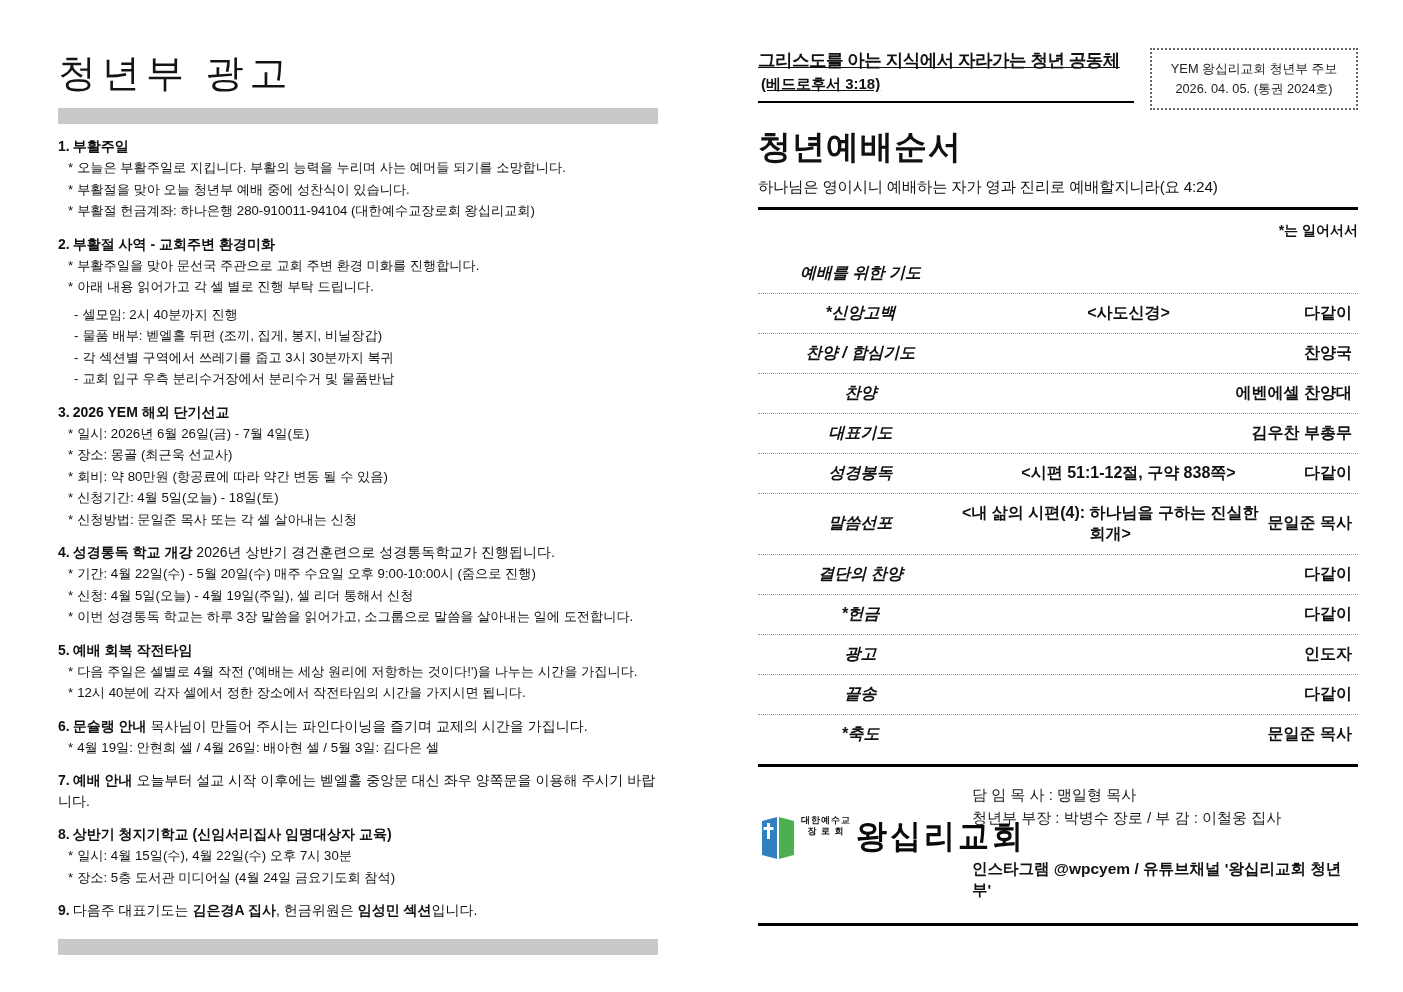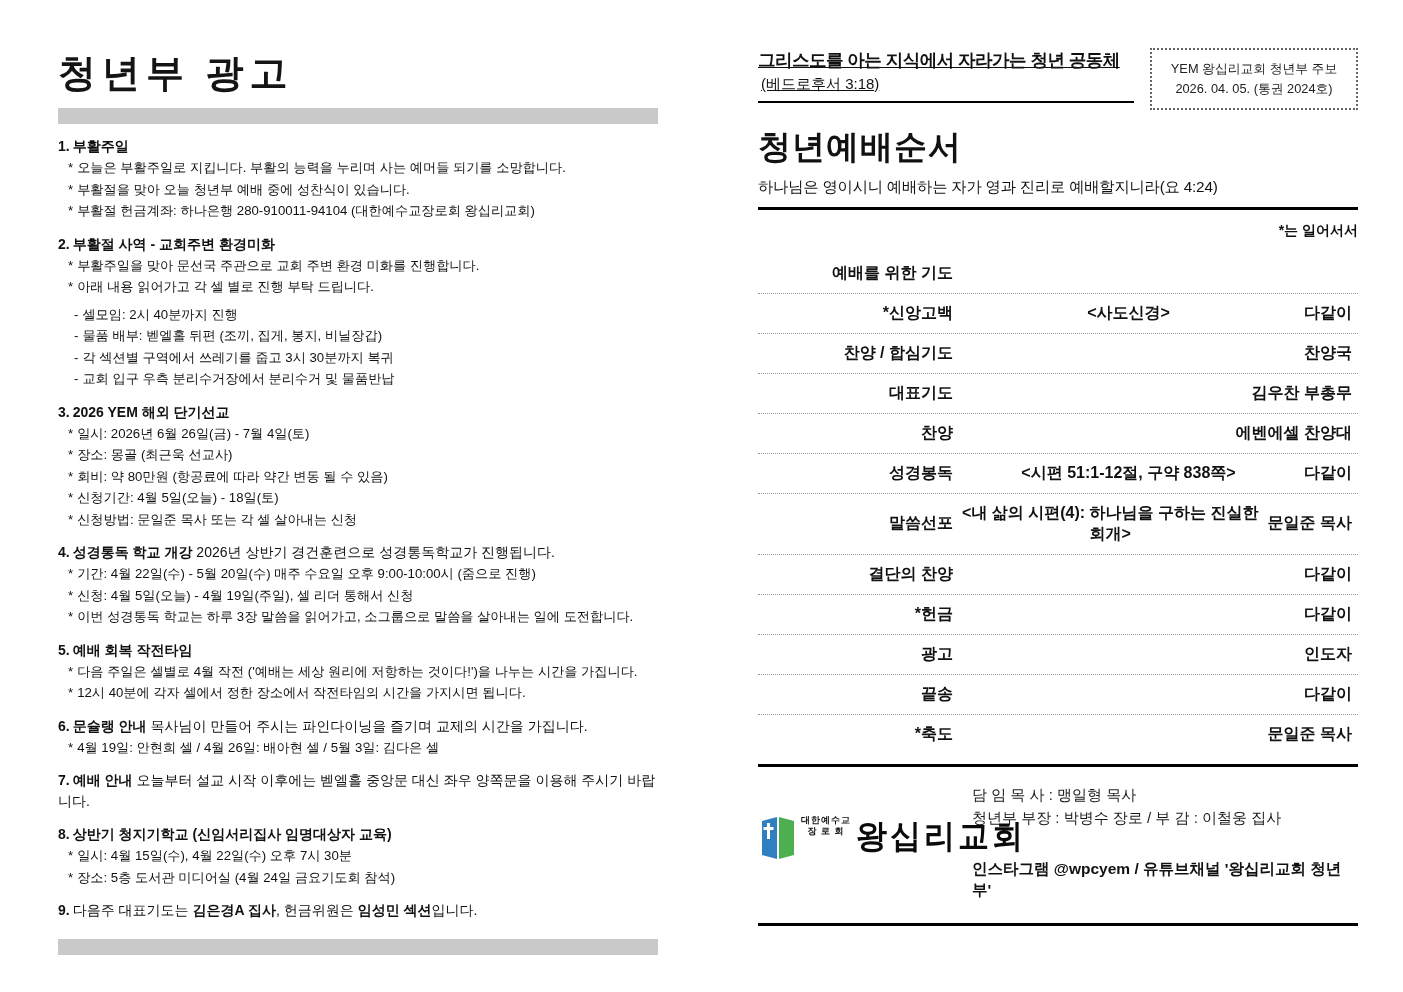--- a/index.html
+++ b/index.html
@@ -6,57 +6,57 @@
   html,body { background:#888; }
   .page {
     position:relative; width:1403px; height:992px; background:#ffffff;
     font-family:"Liberation Sans", sans-serif; color:#111; overflow:hidden;
     margin:0 auto;
   }
   
   .left-col { position:absolute; left:58px; top:48px; width:600px; }
   .left-title {
     font-family:"Liberation Serif","DejaVu Serif",serif;
-    font-size:38px; font-weight:700; letter-spacing:6px; color:#141414;
+    font-size:38px; font-weight:400; letter-spacing:6px; color:#141414;
   }
   .gray-bar { width:100%; height:16px; background:#c9c9c9; margin-top:9px; }
   .sections { margin-top:8px; }
   .section { margin-top:12px; }
   .sec-head { font-size:14px; line-height:21px; }
   .sec-num { font-weight:700; margin-right:3px; }
   .sec-head .b { font-weight:700; }
   .item { font-size:13.2px; line-height:21.5px; }
   .item.ind1 { padding-left:10px; }
   .item.ind2 { padding-left:16px; }
   .item.gap { margin-top:6px; }
   .marker { margin-right:4px; }
   .gray-bar.bottom { margin-top:18px; }
 
   
   .right-col { position:absolute; left:758px; top:48px; width:600px; }
   .r-header { display:flex; justify-content:space-between; align-items:flex-start; }
   .motto { width:376px; border-bottom:2.5px solid #000; padding-bottom:7px; }
   .motto-line1 { font-size:17.5px; font-weight:700; text-decoration:underline; letter-spacing:-0.5px; }
-  .motto-line2 { font-size:15px; font-weight:400; text-decoration:underline; margin-top:3px; margin-left:3px; }
+  .motto-line2 { font-size:15px; font-weight:700; text-decoration:underline; margin-top:3px; margin-left:3px; }
   .issue-box {
     width:208px; border:2px dotted #666; padding:9px 6px; text-align:center;
     font-size:12.8px; line-height:1.55; color:#222;
   }
   .r-title { margin-top:15px; font-size:33px; font-weight:800; letter-spacing:1px; }
   .r-subtitle { margin-top:7px; font-size:15.3px; letter-spacing:-0.2px; }
   .thick-line { border-top:3px solid #000; margin-top:9px; }
   .standing-note { text-align:right; font-size:14px; font-weight:700; margin-top:12px; }
 
   .order-list { margin-top:14px; }
   .order-row {
     display:flex; align-items:center; padding:9px 6px 9px 10px;
     border-bottom:1.5px dotted #999; font-size:16px; font-weight:700;
   }
   .order-row.last { border-bottom:none; }
-  .o-left { min-width:185px; text-align:right; white-space:pre; }
+  .o-left { min-width:185px; text-align:center; white-space:pre;font-style:italic; }
   .o-center { flex:1; text-align:center; }
   .o-right { text-align:right; white-space:pre; }
   .order-end-line { border-top:3px solid #000; margin-top:10px; }
 
   .r-footer { position:relative; margin-top:16px; min-height:120px; }
   .staff { margin-left:214px; font-size:15px; line-height:23px; color:#1a1a1a; }
   .logo { position:absolute; left:2px; top:32px; display:flex; align-items:flex-start; }
   .logo-icon { width:36px; height:46px; margin-right:5px; }
   .logo-denom {
     font-size:9px; line-height:11px; font-weight:700; color:#111;
@@ -159,28 +159,28 @@
           <span class="o-left">*신앙고백</span>
           <span class="o-center">&lt;사도신경&gt;</span>
           <span class="o-right">다같이</span>
         </div>
         <div class="order-row">
           <span class="o-left">찬양 / 합심기도</span>
           <span class="o-center"></span>
           <span class="o-right">찬양국</span>
         </div>
         <div class="order-row">
+          <span class="o-left">찬양</span>
+          <span class="o-center"></span>
+          <span class="o-right">에벤에셀 찬양대</span>
+        </div>
+        <div class="order-row">
           <span class="o-left">대표기도</span>
           <span class="o-center"></span>
           <span class="o-right">김우찬 부총무</span>
-        </div>
-        <div class="order-row">
-          <span class="o-left">찬양</span>
-          <span class="o-center"></span>
-          <span class="o-right">에벤에셀 찬양대</span>
         </div>
         <div class="order-row">
           <span class="o-left">성경봉독</span>
           <span class="o-center">&lt;시편 51:1-12절, 구약 838쪽&gt;</span>
           <span class="o-right">다같이</span>
         </div>
         <div class="order-row">
           <span class="o-left">말씀선포</span>
           <span class="o-center">&lt;내 삶의 시편(4): 하나님을 구하는 진실한 회개&gt;</span>
           <span class="o-right">문일준 목사</span>

